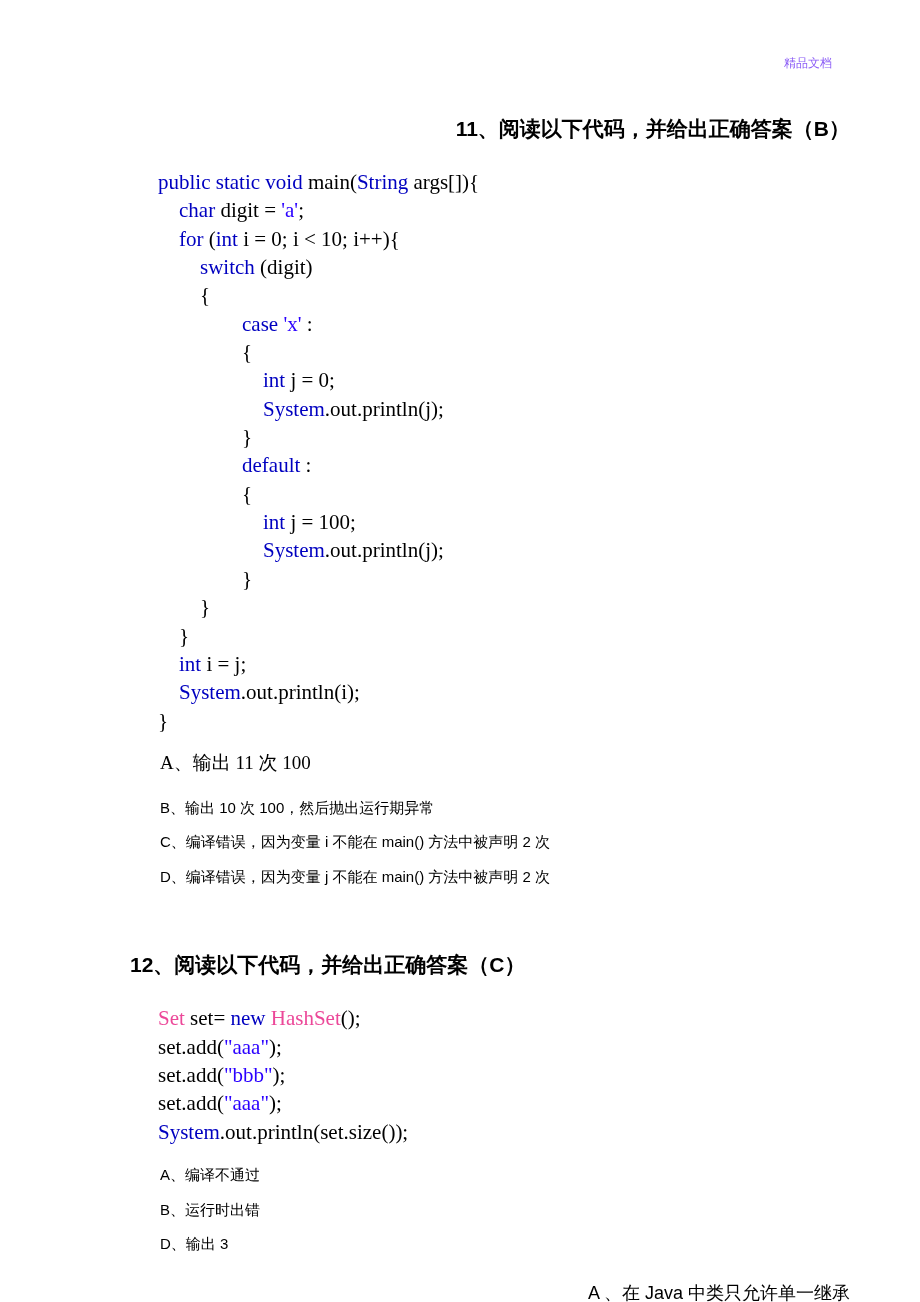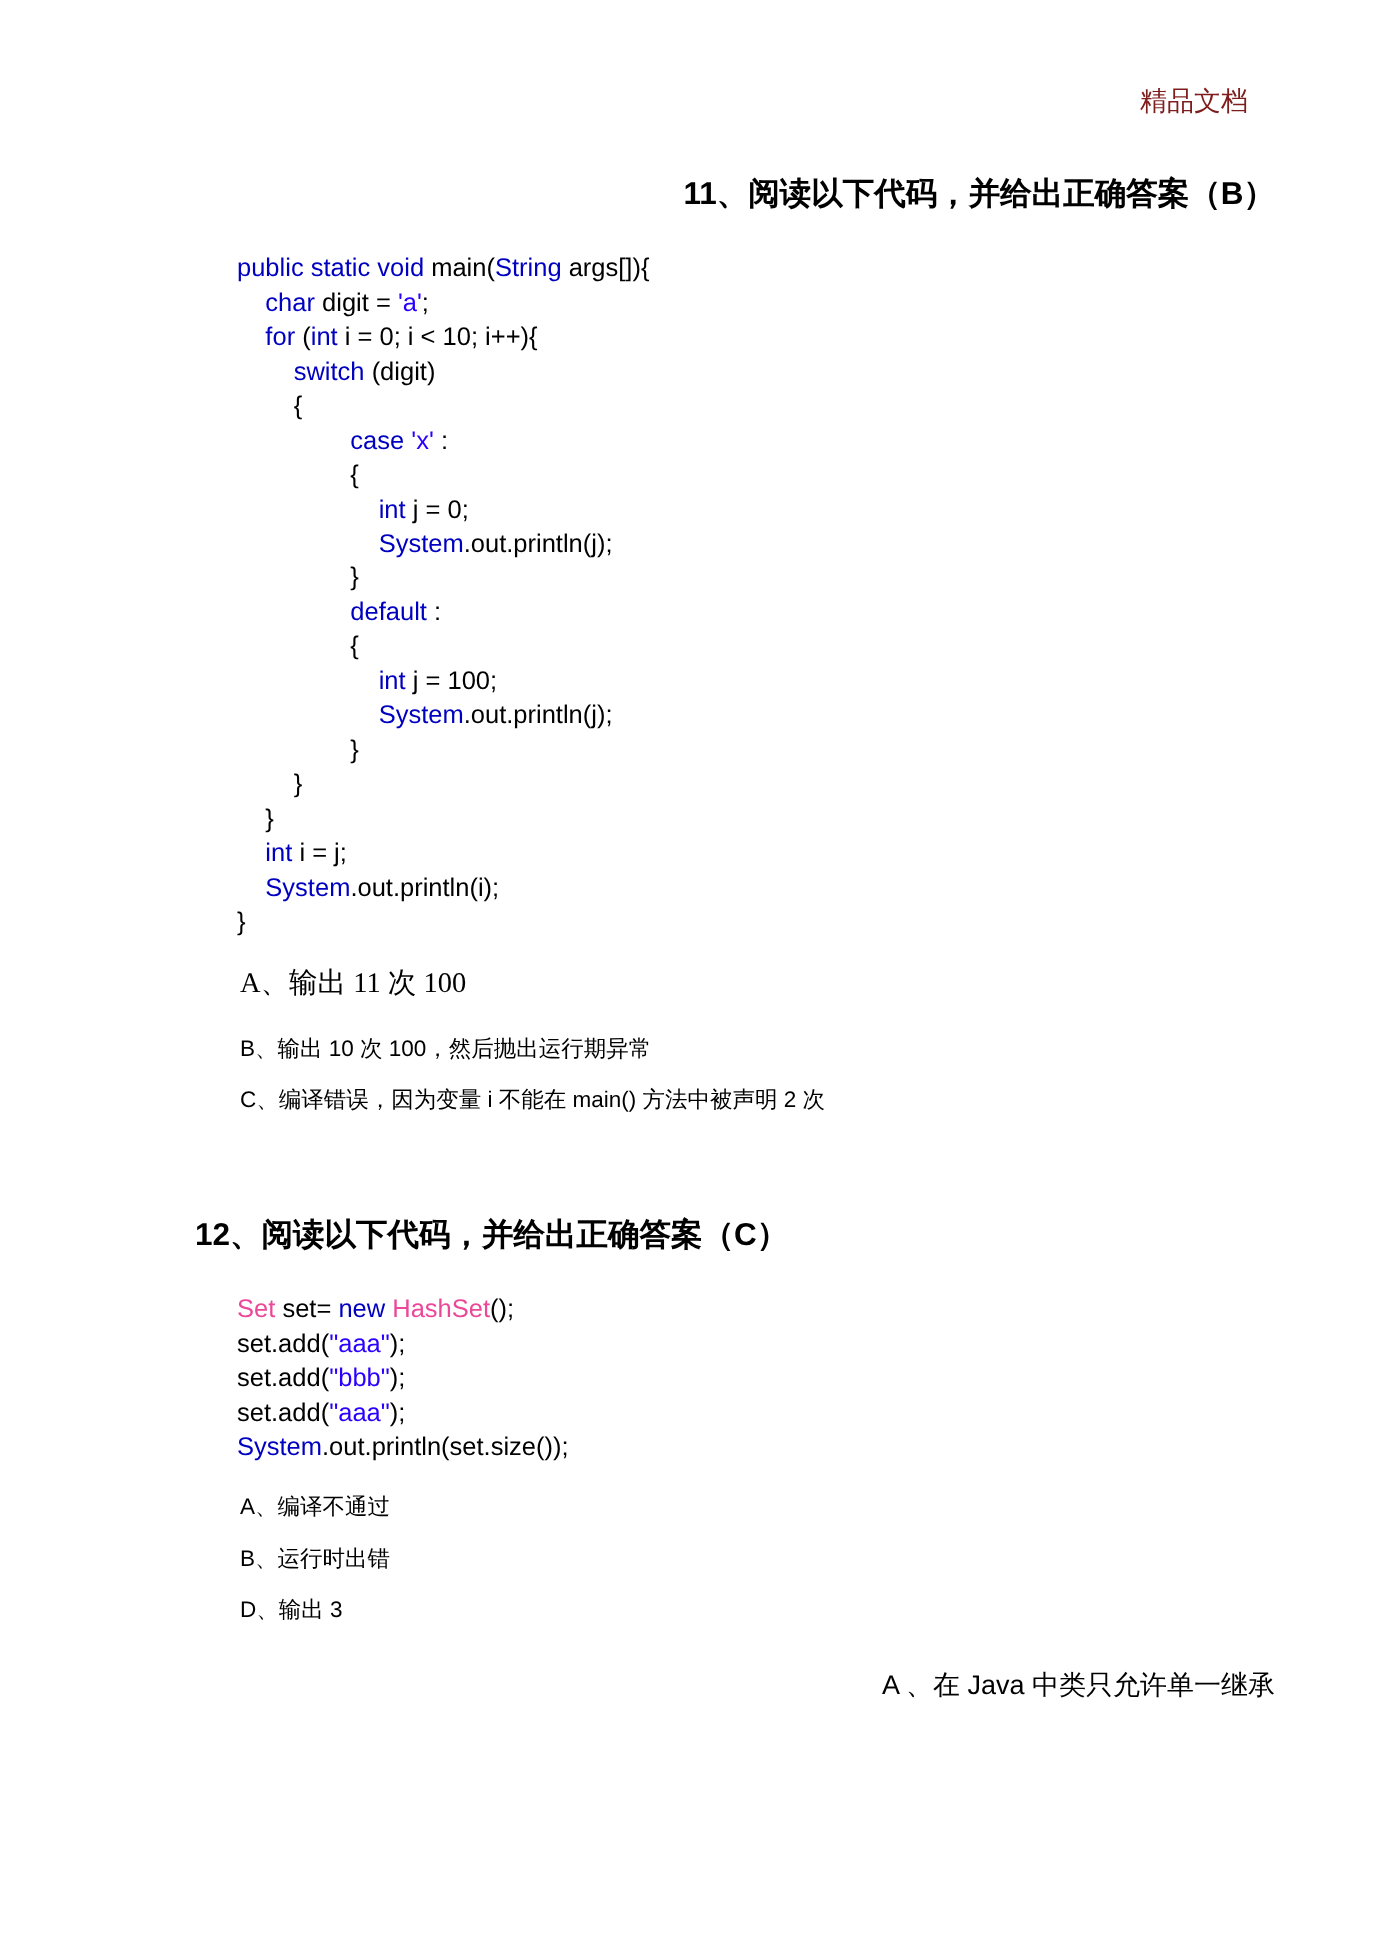--- a/index.html
+++ b/index.html
@@ -11,36 +11,36 @@
   }
   .page {
     padding: 60px 70px 40px 130px;
     box-sizing: border-box;
     width: 920px;
   }
   .header-label {
     position: absolute;
     top: 55px;
     right: 88px;
-    font-size: 18px;
-    color: #7f1d1d;
+    font-size: 12px;
+    color: #8b5cf6;
     font-family: Liberation Serif, serif;
   }
   .page-wrap { position: relative; width:920px; }
   .q-heading {
     font-weight: bold;
     font-size: 21px;
     color: #000;
     margin: 60px 0 25px 0;
     font-family: "Microsoft YaHei", Arial, sans-serif;
   }
   .q-heading.first { margin-top: 55px; text-align: right; }
   pre.code {
-    font-family: Liberation Sans, sans-serif;
-    font-size: 17px;
+    font-family: Liberation Serif, serif;
+    font-size: 21px;
     line-height: 1.35;
     margin: 10px 0 15px 28px;
     white-space: pre;
     color: #000;
   } 
   pre.code .blue { color: #0000c0; }
   pre.code .str { color: #2a00ff; }
   pre.code .red { color: #ec4899; }
   
   .opt-large {
@@ -88,20 +88,21 @@
                 }
         }
     }
     <span class="blue">int</span> i = j;
     <span class="blue">System</span>.out.println(i);
 }</pre>
 
   <div class="opt-large">A、输出 11 次 100</div>
   <div class="opt opt-line">B、输出 10 次 100，然后抛出运行期异常</div>
   <div class="opt opt-line">C、编译错误，因为变量 i 不能在 main()  方法中被声明 2 次</div>
+  <div class="opt opt-line">D、编译错误，因为变量 j 不能在 main()  方法中被声明 2 次</div>
 
   <div class="q-heading">12、阅读以下代码，并给出正确答案（C）</div>
 
   <pre class="code"><span class="red">Set</span> set= <span class="blue">new</span> <span class="red">HashSet</span>();
 set.add(<span class="str">"aaa"</span>);
 set.add(<span class="str">"bbb"</span>);
 set.add(<span class="str">"aaa"</span>);
 <span class="blue">System</span>.out.println(set.size());</pre>
 
   <div class="opt opt-line">A、编译不通过</div>

